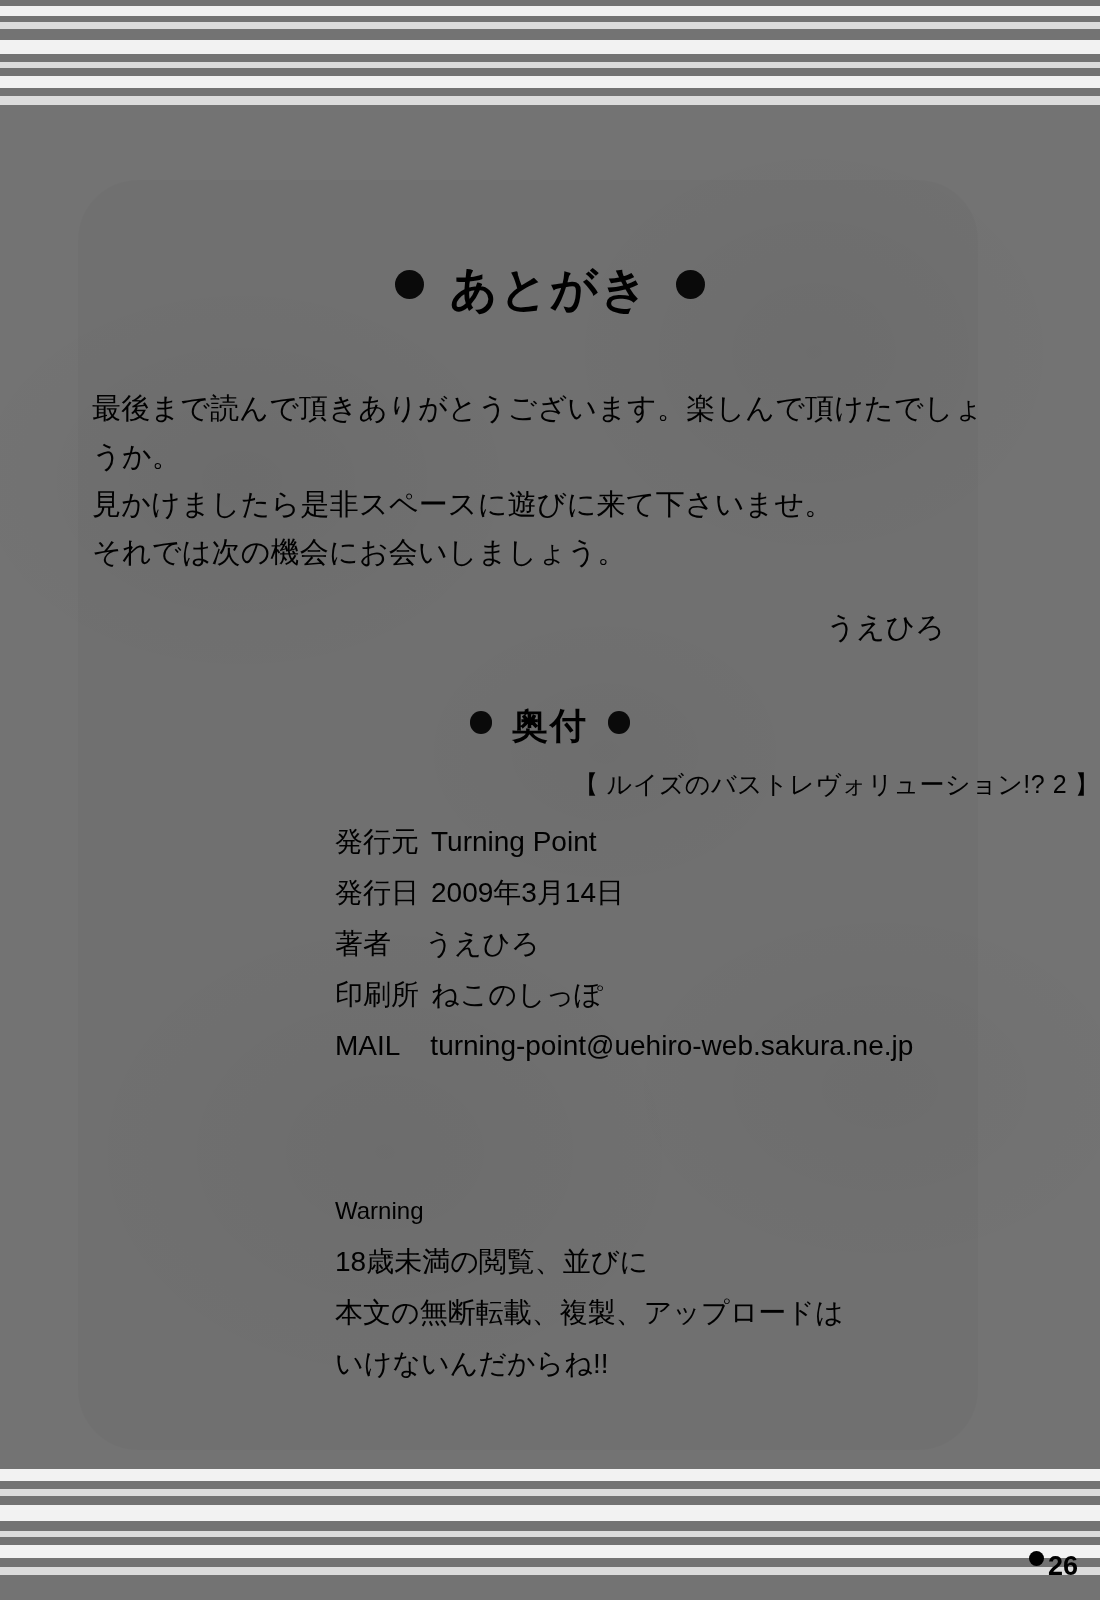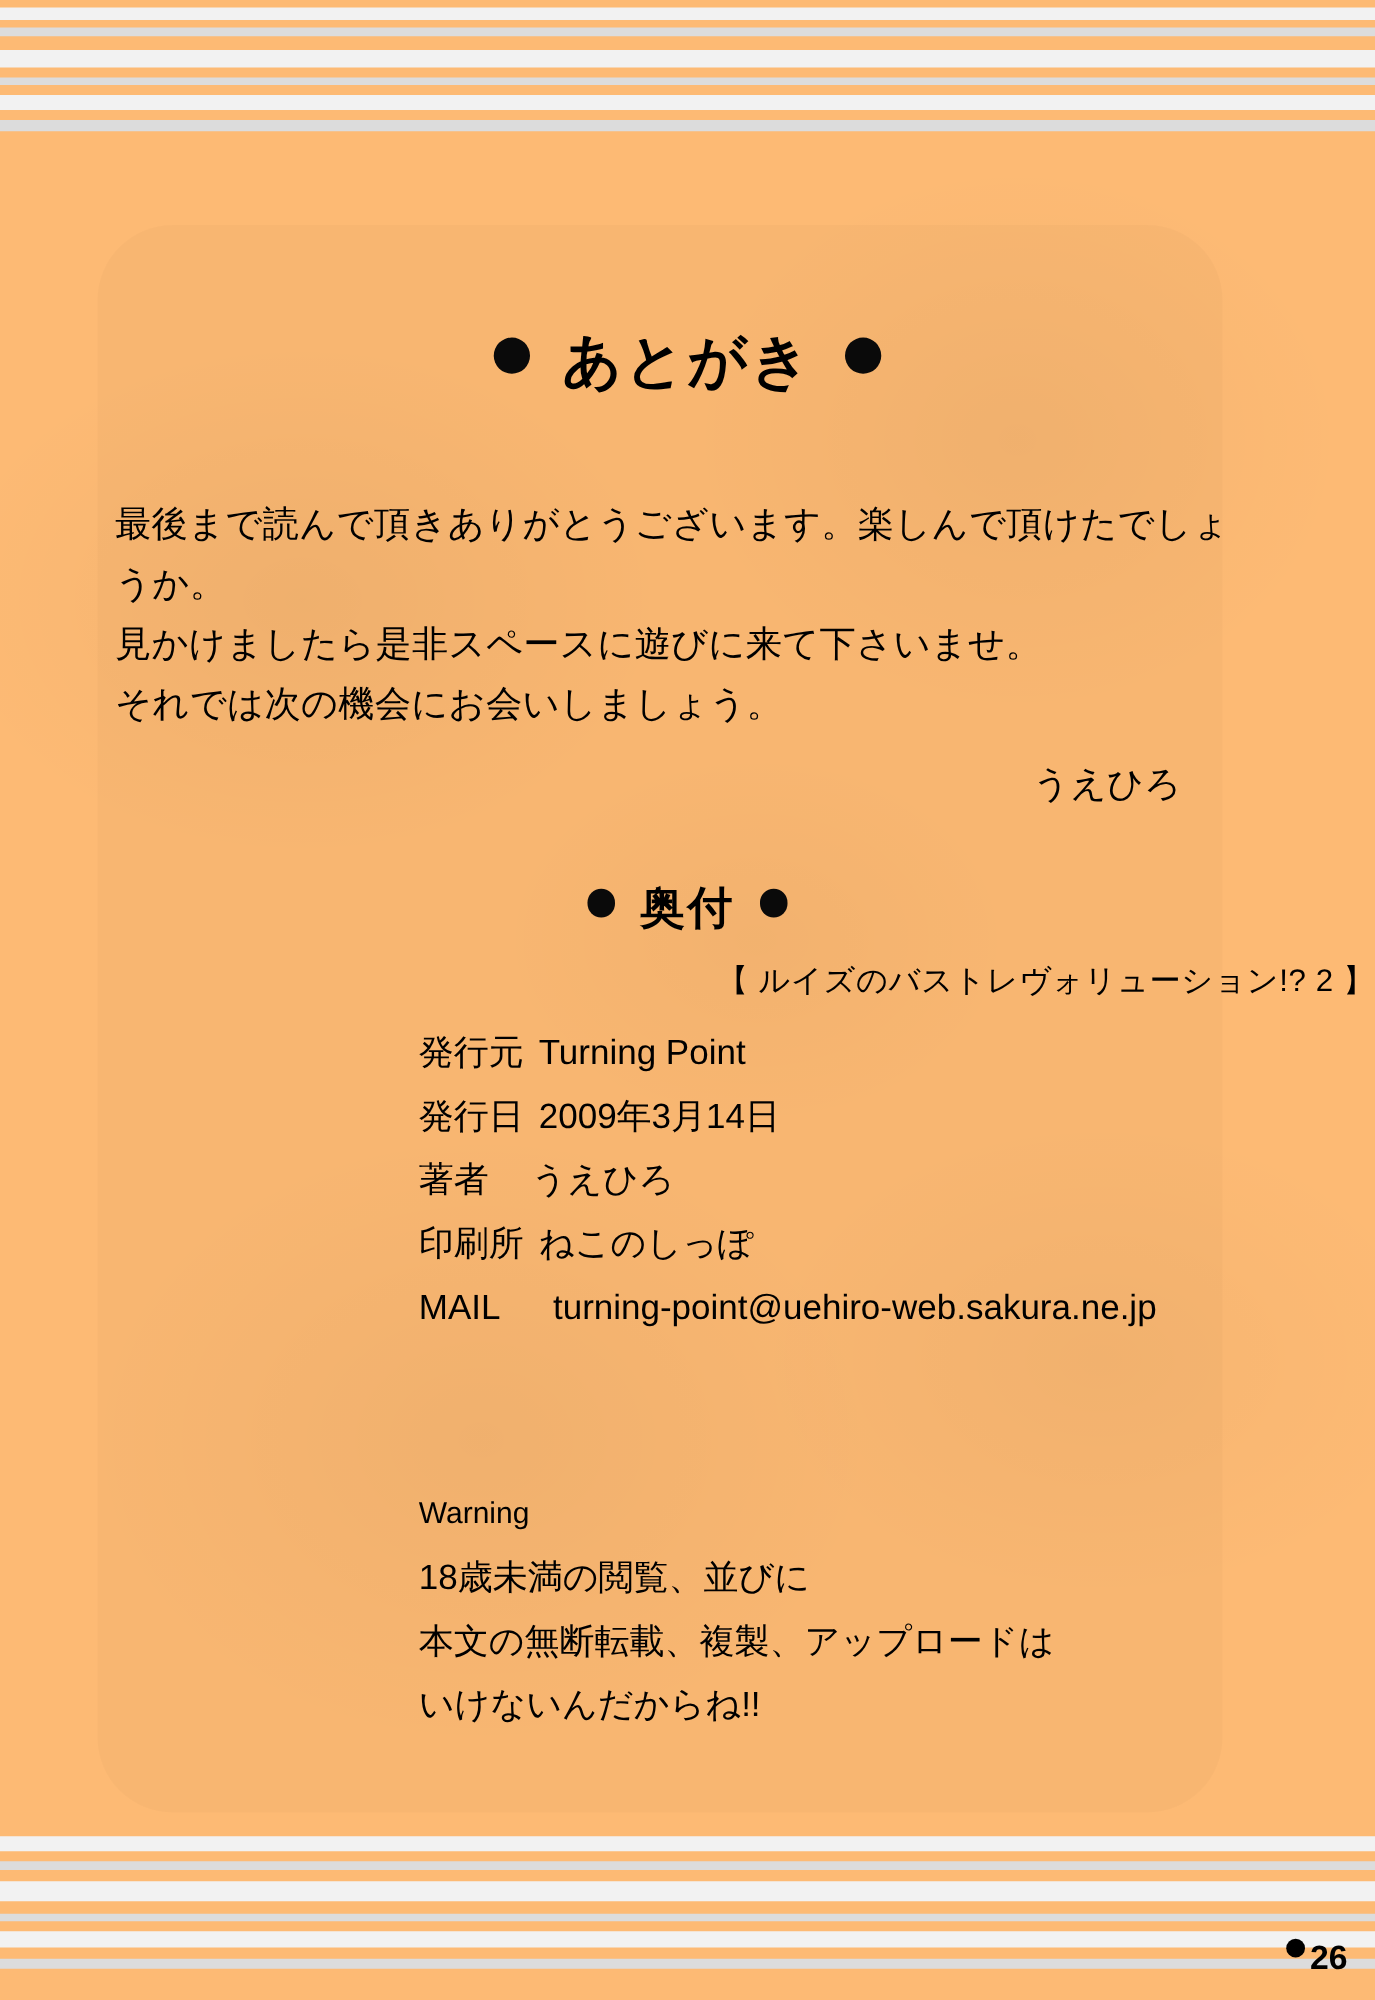--- a/index.html
+++ b/index.html
@@ -13,21 +13,21 @@
     font-family: "Liberation Sans", sans-serif;
     color: #000000;
     overflow: hidden;
     position: relative;
   }
 
   
   .page {
     position: absolute;
     inset: 0;
-    background: #fdba74;
+    background: #737373;
     text-decoration: underline;
   }
   .scan-noise {
     position: absolute;
     inset: 0;
     background:
       radial-gradient(ellipse 420px 300px at 22% 30%, rgba(0,0,0,0.035), rgba(0,0,0,0) 70%),
       radial-gradient(ellipse 380px 320px at 74% 22%, rgba(0,0,0,0.030), rgba(0,0,0,0) 70%),
       radial-gradient(ellipse 460px 360px at 35% 72%, rgba(0,0,0,0.030), rgba(0,0,0,0) 70%),
       radial-gradient(ellipse 400px 280px at 80% 68%, rgba(0,0,0,0.028), rgba(0,0,0,0) 70%),
@@ -98,21 +98,21 @@
   #colophon-heading {
     top: 702px;
     font-size: 36px;
   }
   #colophon-heading .txt { margin: 0 20px; }
 
   
   .afterword-body {
     position: absolute;
     left: 92px;
-    top: 396px;
+    top: 384px;
     width: 900px;
     font-size: 29px;
     line-height: 48px;
     letter-spacing: 0.2px;
   }
   .afterword-body p { margin: 0; }
 
   .signature {
     position: absolute;
     left: 0;
@@ -229,21 +229,21 @@
       <div class="row">
         <span class="lbl">発行日</span><span>2009年3月14日</span>
       </div>
       <div class="row">
         <span class="lbl">著者</span><span style="margin-left:22px">うえひろ</span>
       </div>
       <div class="row">
         <span class="lbl">印刷所</span><span>ねこのしっぽ</span>
       </div>
       <div class="row">
-        <span class="lbl">MAIL</span><span style="margin-left:30px">turning-point@uehiro-web.sakura.ne.jp</span>
+        <span class="lbl">MAIL</span><span style="margin-left:18px">turning-point@uehiro-web.sakura.ne.jp</span>
       </div>
     </div>
 
     <div class="warning-block">
       <div class="wtitle">Warning</div>
       <div>18歳未満の閲覧、並びに</div>
       <div>本文の無断転載、複製、アップロードは</div>
       <div>いけないんだからね!!</div>
     </div>
 

